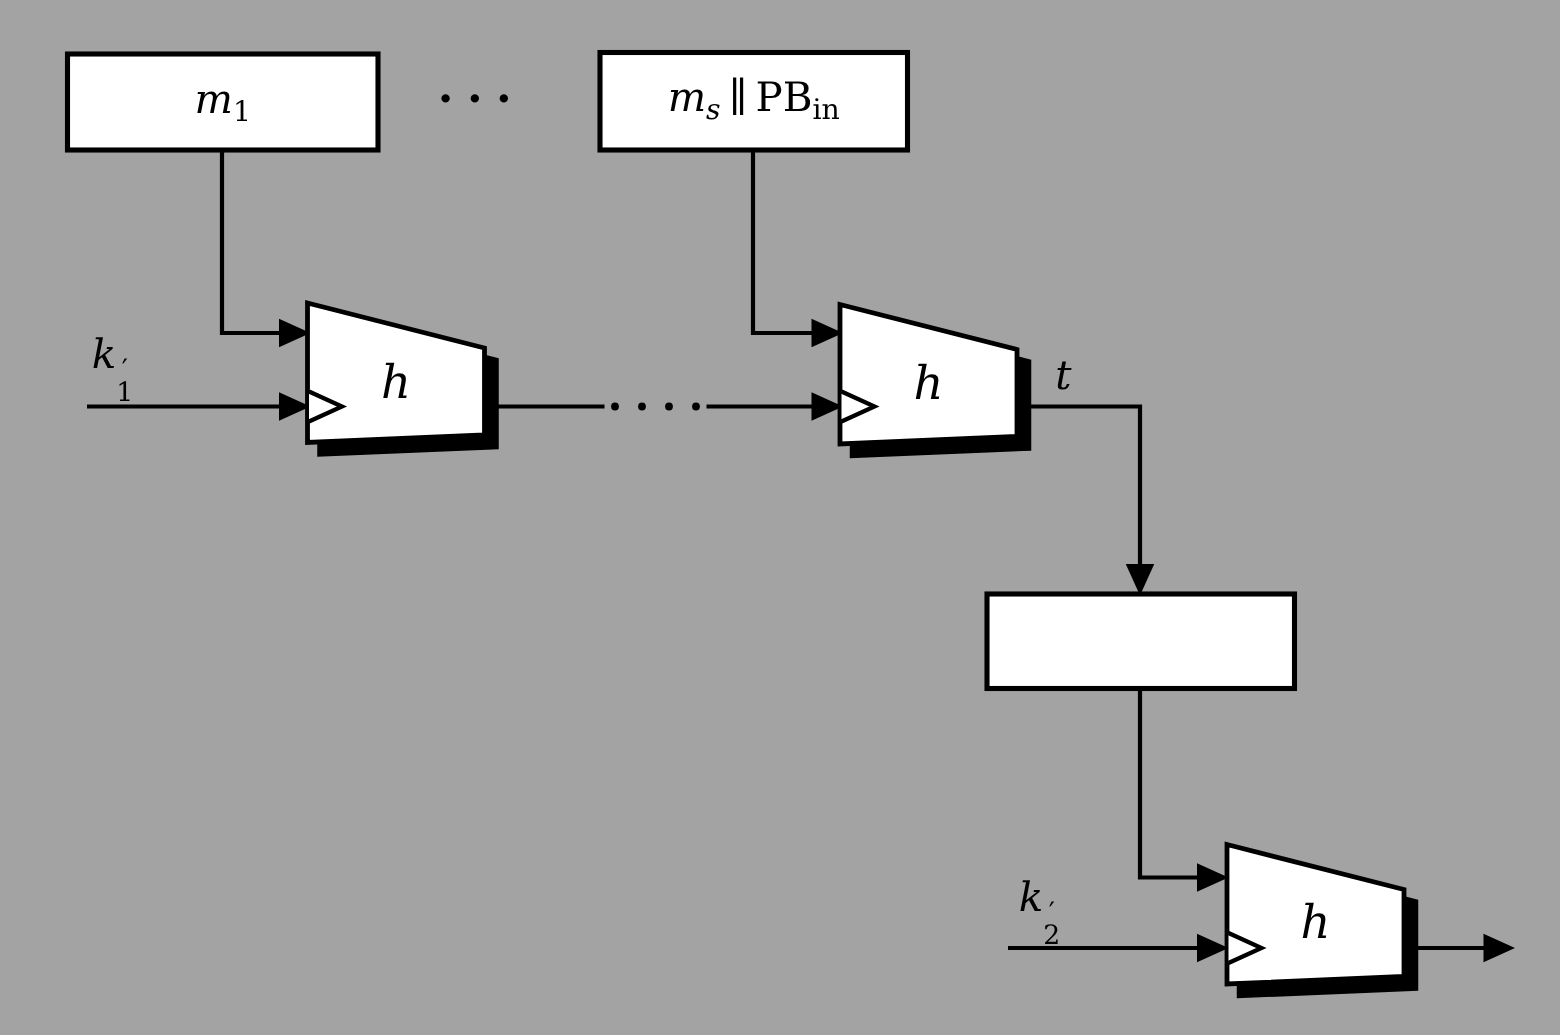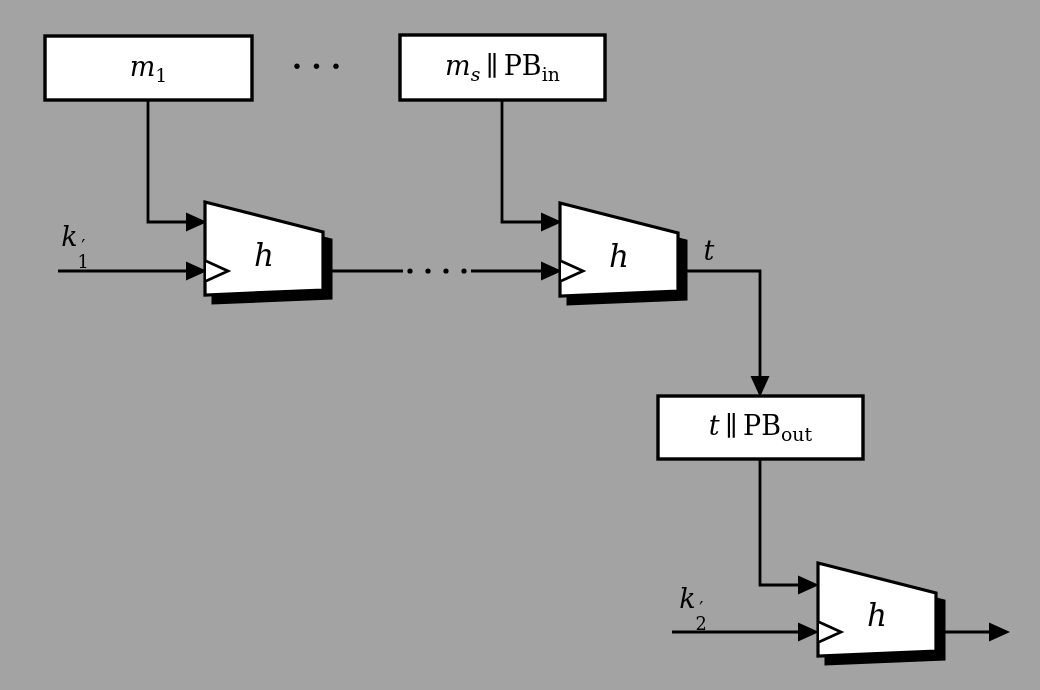--- a/index.html
+++ b/index.html
@@ -144,23 +144,20 @@
   </div>
 
   <div class="lbl h-lbl" id="lbl-h2">
     <span class="txt">h</span>
   </div>
 
   <div class="lbl t-lbl" id="lbl-t">
     <span class="txt">t</span>
   </div>
 
-  <div class="lbl" id="lbl-tpb">
-    <span class="txt"><span>t</span><span class="concat">∥</span><span class="rm">PB</span><span class="sub">out</span></span>
-  </div>
 
   <div class="lbl" id="lbl-k2">
     <span class="txt"><span>k</span><span class="kstack">
           <span class="pr">′</span>
           <span class="dg">2</span>
         </span></span>
   </div>
 
   <div class="lbl h-lbl" id="lbl-h3">
     <span class="txt">h</span>

